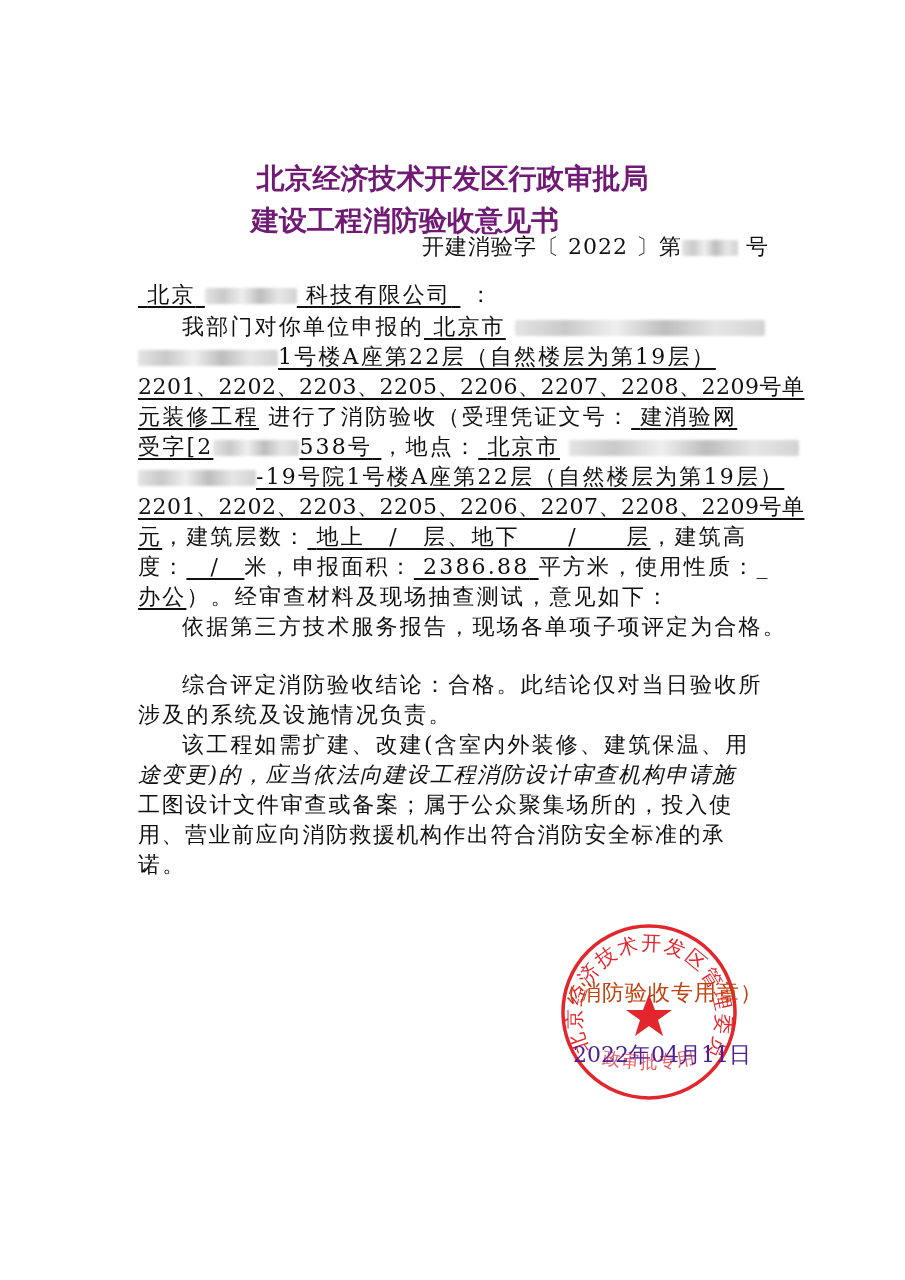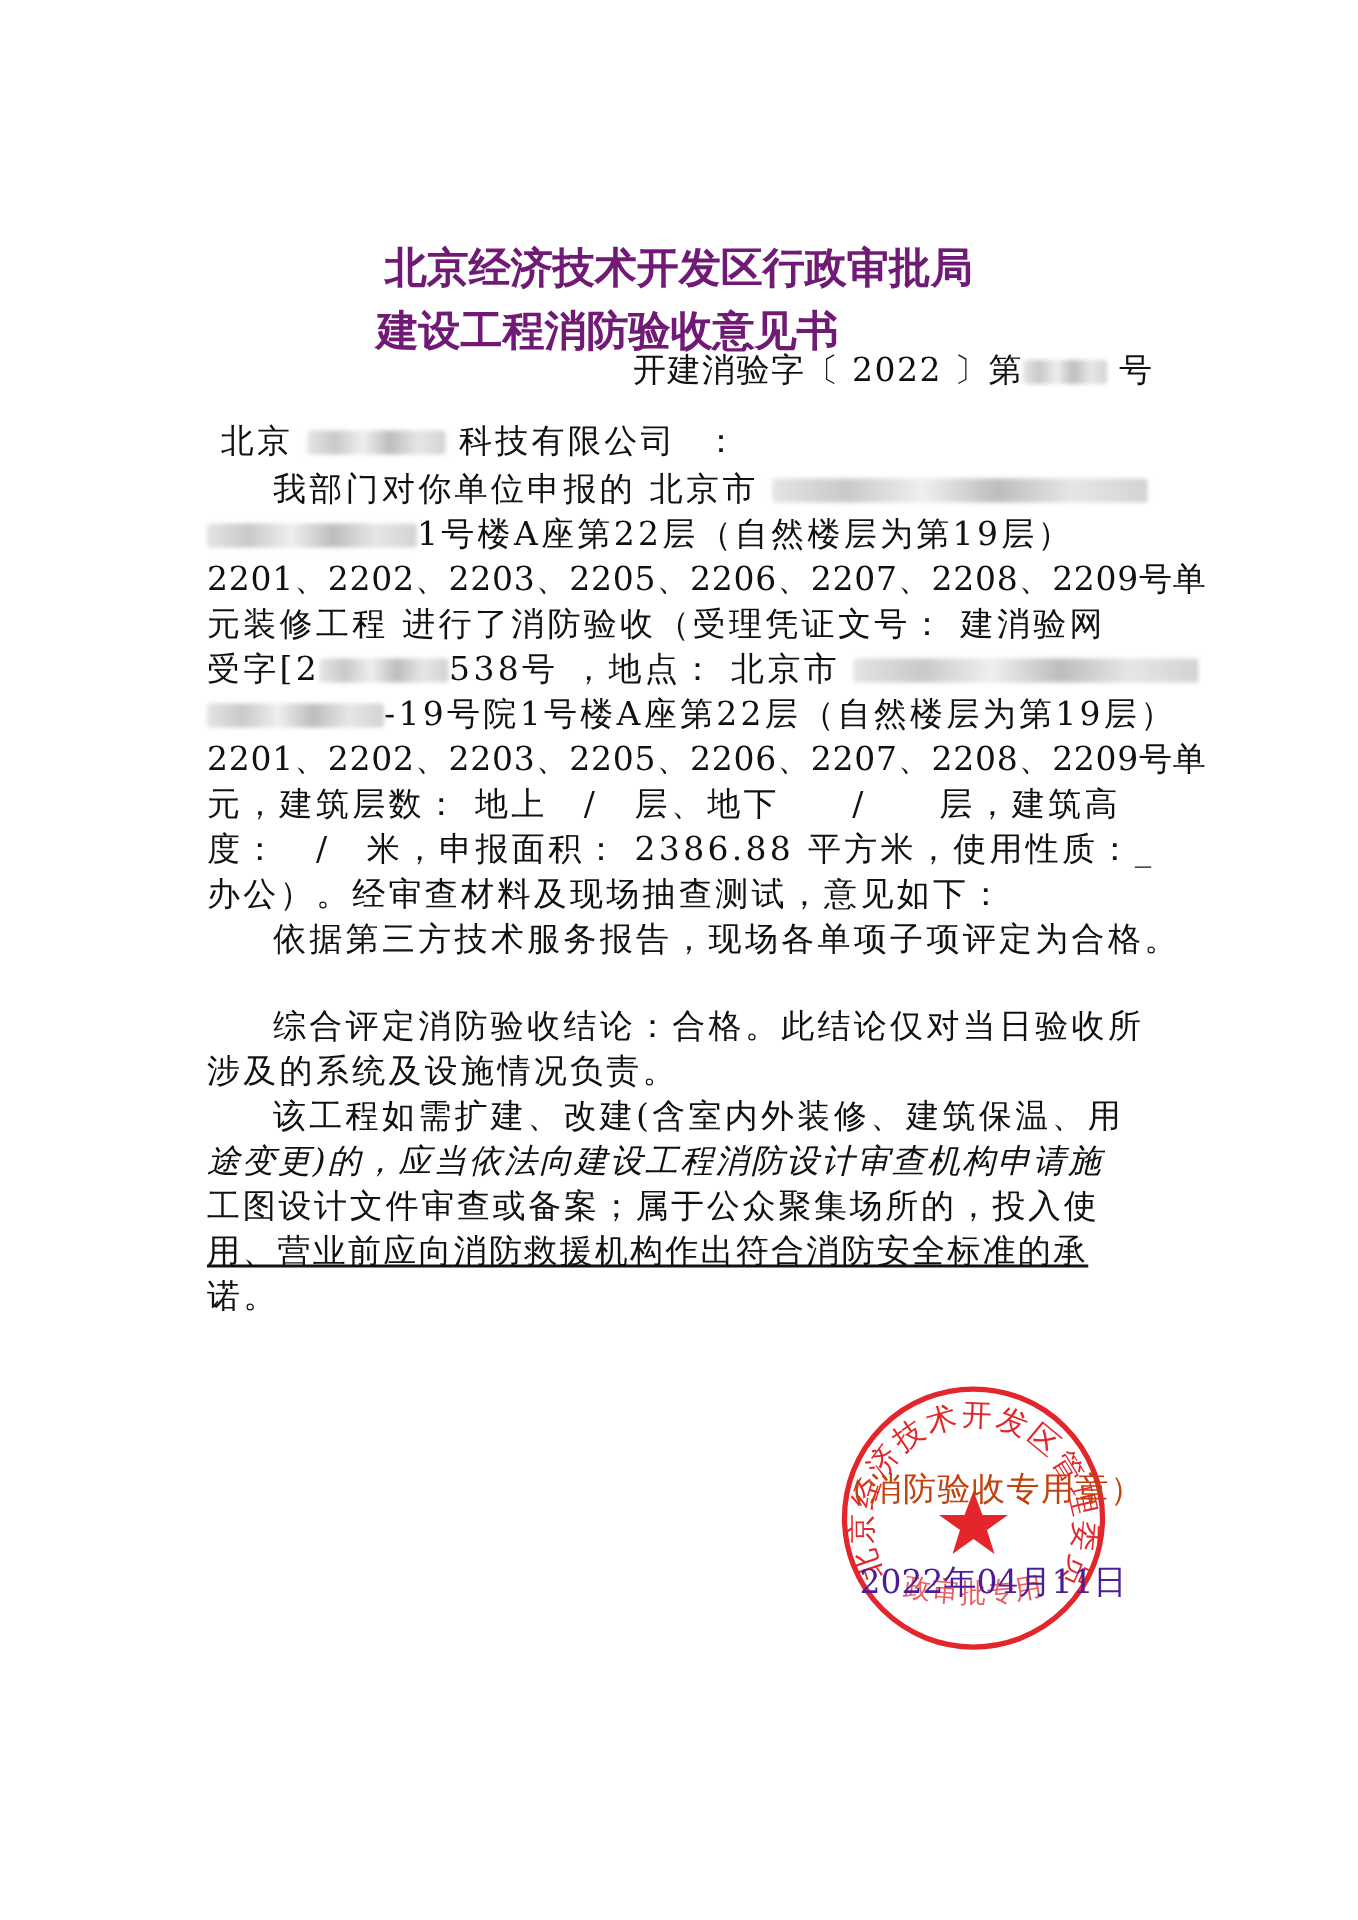--- a/index.html
+++ b/index.html
@@ -46,20 +46,21 @@
     }
     .line {
       position: absolute;
       left: 138px;
       font-size: 22px;
       letter-spacing: 2.2px;
       white-space: nowrap;
       line-height: 30px;
     }
     .u {
+      text-decoration: underline;
       text-decoration-thickness: 1.5px;
       text-underline-offset: 4px;
     }
     .stamp {
       position: absolute;
       left: 559px;
       top: 922px;
       width: 180px;
       height: 180px;
     }
@@ -150,21 +151,21 @@
 
   <div class="line" style="top:730px;">
     <span style="display:inline-block;width:44px"></span><span>该工程如需扩建、改建(含室内外装修、建筑保温、用</span>
   </div>
   <div class="line" style="top:760px; letter-spacing:1.5px;font-style:italic;">
     <span>途变更)的，应当依法向建设工程消防设计审查机构申请施</span>
   </div>
   <div class="line" style="top:790px; letter-spacing:1.8px;">
     <span>工图设计文件审查或备案；属于公众聚集场所的，投入使</span>
   </div>
-  <div class="line" style="top:820px; letter-spacing:1.5px;text-decoration:underline;">
+  <div class="line" style="top:820px; letter-spacing:1.5px;">
     <span>用、营业前应向消防救援机构作出符合消防安全标准的承</span>
   </div>
   <div class="line" style="top:850px;">
     <span>诺。</span>
   </div>
 
   <svg class="stamp" viewBox="0 0 180 180">
     <defs>
       <path id="ringPath" d="M 30 128 A 68 68 0 1 1 150 128" fill="none"></path>
       <path id="bottomPath" d="M 48 142 Q 90 150 132 142" fill="none"></path>

